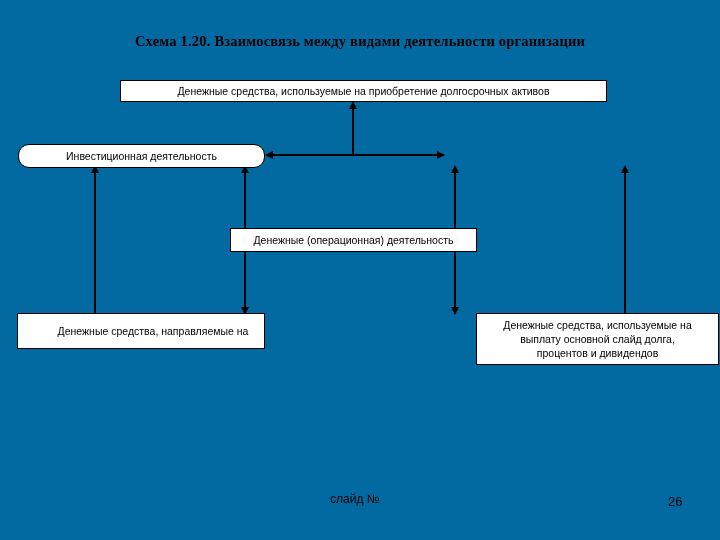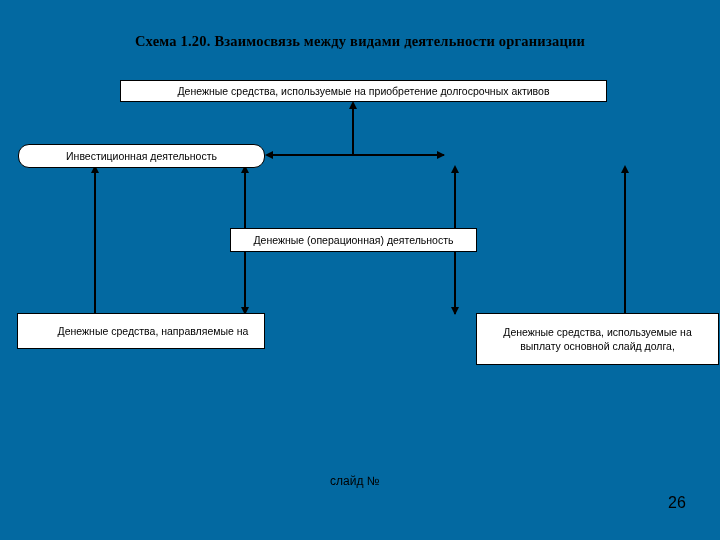--- a/index.html
+++ b/index.html
@@ -88,30 +88,30 @@
     width: 0;
     height: 0;
     border-top: 4.5px solid transparent;
     border-bottom: 4.5px solid transparent;
     border-left: 8px solid #000000;
     z-index: 3;
   }
   .footer-label {
     position: absolute;
     left: 330px;
-    top: 474px;
+    top: 492px;
     font-size: 12px;
     color: #000000;
     font-family: "Liberation Sans", sans-serif;
   }
   .footer-number {
     position: absolute;
     left: 668px;
     top: 494px;
-    font-size: 16px;
+    font-size: 13px;
     color: #000000;
     font-family: "Liberation Sans", sans-serif;
   }
   .node-line { display: block; }
 </style>
 </head>
 <body>
 
 <div id="page">
 
@@ -154,19 +154,20 @@
   <div class="node" style="left:17px; top:313px; width:248px; height:36px;padding-left:28px;">
     <span>
       <span class="node-line">Денежные средства, направляемые на</span>
     </span>
   </div>
 
   <div class="node" style="left:440px; top:313px; width:243px; height:52px;margin-left:36px;">
     <span>
       <span class="node-line">Денежные средства, используемые на</span>
       <span class="node-line">выплату основной слайд долга,</span>
+      <span class="node-line">процентов и дивидендов</span>
     </span>
   </div>
 
   <div class="footer-label">слайд №</div>
   <div class="footer-number">26</div>
 
 </div>
 
 </body></html>

